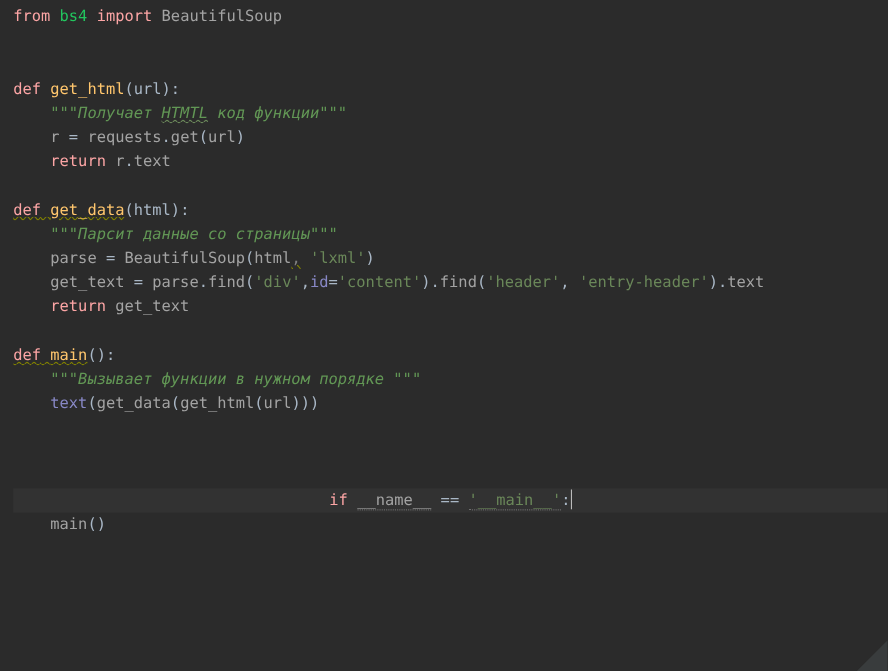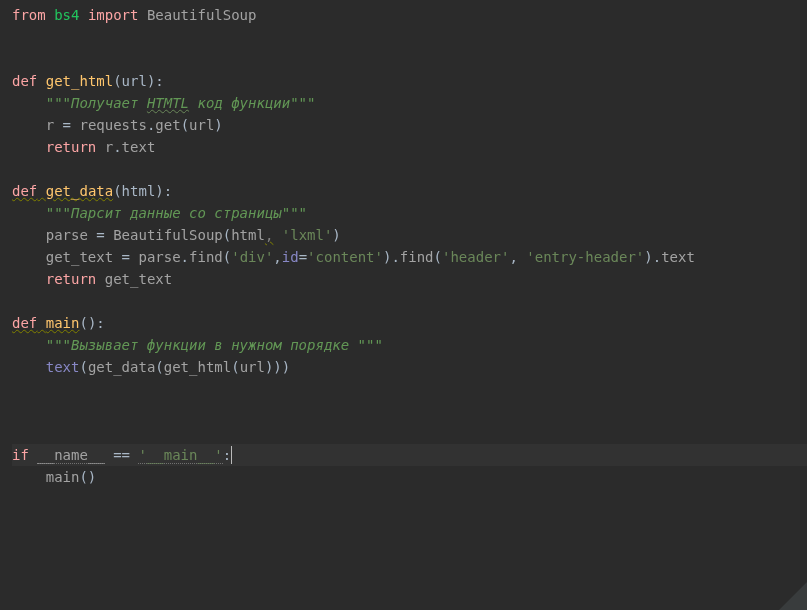--- a/index.html
+++ b/index.html
@@ -19,20 +19,21 @@
     width: 100%;
     height: 100%;
   }
   .line {
     white-space: pre;
     height: 22px;
     position: relative;
   }
   .line.cursor-line {
     background: #323232;
+    text-align: center;
   }
   
   .kw   { color: #fca5a5; }           
   .fn   { color: #ffc66d; }           
   .str  { color: #6a8759; }           
   .doc  { color: #629755; font-style: italic; }
   .call { color: #22c55e; }           
   .builtin { color: #8888c6; margin-top: 48px; }
   .op   { color: #a9b7c6; }
   .id   { color: #a3a3a3; }

